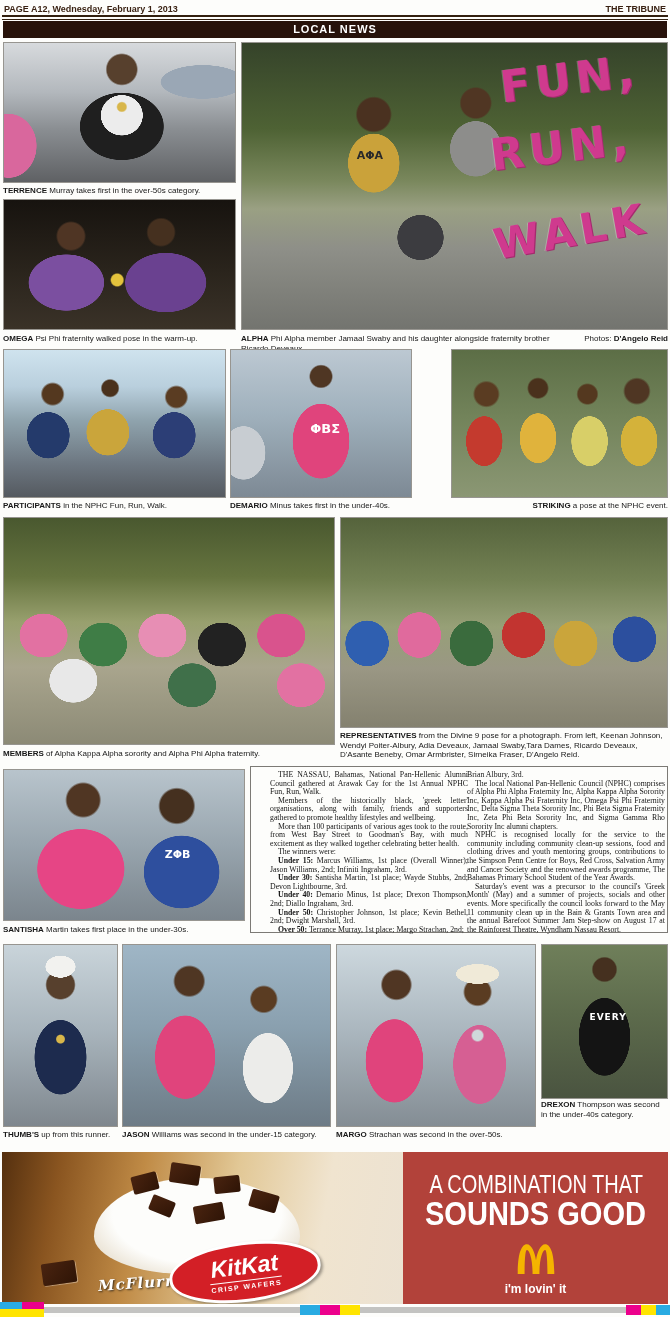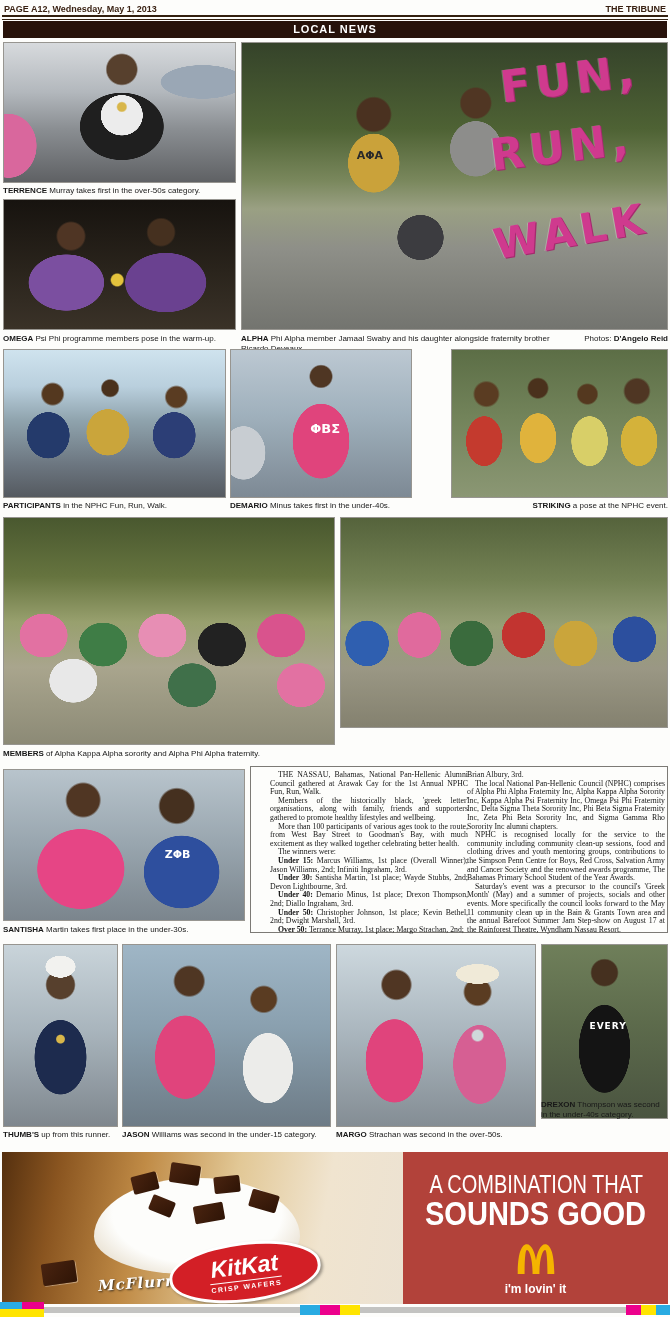--- a/index.html
+++ b/index.html
@@ -145,54 +145,55 @@
   .arches{margin-top:10px;}
   
   .regbar{position:absolute;background:#c3c3c1;}
   .swatch{position:absolute;}
 </style>
 </head>
 <body>
 
 <div id="page">
 
-  <div class="hdr" style="left:4px;">PAGE A12, Wednesday, May 1, 2013</div>
+  <div class="hdr" style="left:4px;">PAGE A12, Wednesday, February 1, 2013</div>
   <div class="hdr" style="right:4px;text-align:center;">THE TRIBUNE</div>
   <div class="rule"></div>
   <div class="banner">LOCAL NEWS</div>
 
   <div class="photo ph-terrence" style="left:3px;top:42px;width:233px;height:141px;"></div>
   <div class="cap" style="left:3px;top:186px;width:233px;"><b>TERRENCE</b><span> Murray takes first in the over-50s category.</span></div>
 
   <div class="photo ph-alpha" style="left:241px;top:42px;width:427px;height:288px;">
     <span class="jersey" style="left:27%;top:37%;font-size:11px;color:#2a2a2a;">ΑΦΑ</span>
     <div class="fun-line" style="right:28px;top:14px;">FUN,</div>
     <div class="fun-line" style="right:34px;top:82px;">RUN,</div>
     <div class="fun-line" style="right:18px;top:168px;font-size:42px;transform:rotate(-10deg);">WALK</div>
   </div>
 
   <div class="photo ph-omega" style="left:3px;top:199px;width:233px;height:131px;"></div>
 
-  <div class="cap" style="left:3px;top:334px;width:233px;"><b>OMEGA</b><span> Psi Phi programme members pose in the warm-up.</span></div>
+  <div class="cap" style="left:3px;top:334px;width:233px;"><b>OMEGA</b><span> Psi Phi fraternity walked pose in the warm-up.</span></div>
   <div class="cap" style="left:241px;top:334px;width:318px;"><b>ALPHA</b><span> Phi Alpha member Jamaal Swaby and his daughter alongside fraternity brother Ricardo Deveaux.</span></div>
   <div class="cap credit" style="left:562px;top:334px;width:106px;"><span>Photos: </span><b>D'Angelo Reid</b></div>
 
   <div class="photo ph-participants" style="left:3px;top:349px;width:223px;height:149px;"></div>
   <div class="photo ph-demario" style="left:230px;top:349px;width:182px;height:149px;">
     <span class="jersey" style="left:44%;top:48%;font-size:13px;color:#fff;">ΦΒΣ</span>
   </div>
   <div class="photo ph-striking" style="left:451px;top:349px;width:217px;height:149px;"></div>
 
   <div class="cap" style="left:3px;top:501px;width:223px;"><b>PARTICIPANTS</b><span> in the NPHC Fun, Run, Walk.</span></div>
   <div class="cap" style="left:230px;top:501px;width:217px;"><b>DEMARIO</b><span> Minus takes first in the under-40s.</span></div>
   <div class="cap" style="left:451px;top:501px;width:217px;text-align:right;"><b>STRIKING</b><span> a pose at the NPHC event.</span></div>
 
   <div class="photo ph-members" style="left:3px;top:517px;width:332px;height:228px;"></div>
   <div class="photo ph-reps" style="left:340px;top:517px;width:328px;height:211px;"></div>
 
+  <div class="cap" style="left:340px;top:731px;width:328px;"><b>REPRESENTATIVES</b><span> from the Divine 9 pose for a photograph. From left, Keenan Johnson, Wendyi Poiter-Albury, Adia Deveaux, Jamaal Swaby,Tara Dames, Ricardo Deveaux, D'Asante Beneby, Omar Armbrister, Sirneika Fraser, D'Angelo Reid.</span></div>
   <div class="cap" style="left:3px;top:749px;width:332px;"><b>MEMBERS</b><span> of Alpha Kappa Alpha sorority and Alpha Phi Alpha fraternity.</span></div>
 
   <div class="photo ph-santisha" style="left:3px;top:769px;width:242px;height:152px;">
     <span class="jersey" style="left:67%;top:52%;font-size:11px;color:#fff;">ΖΦΒ</span>
   </div>
   <div class="cap" style="left:3px;top:925px;width:242px;"><b>SANTISHA</b><span> Martin takes first place in the under-30s.</span></div>
 
   <div class="article">
     <div class="col" style="left:7px;">
       <p><b></b><span>THE NASSAU, Bahamas, National Pan-Hellenic Alumni Council gathered at Arawak Cay for the 1st Annual NPHC Fun, Run, Walk.</span></p>
@@ -209,21 +210,21 @@
       <p class="noind"><b></b><span>Brian Albury, 3rd.</span></p>
       <p><b></b><span>The local National Pan-Hellenic Council (NPHC) comprises of Alpha Phi Alpha Fraternity Inc, Alpha Kappa Alpha Sorority Inc, Kappa Alpha Psi Fraternity Inc, Omega Psi Phi Fraternity Inc, Delta Sigma Theta Sorority Inc, Phi Beta Sigma Fraternity Inc, Zeta Phi Beta Sorority Inc, and Sigma Gamma Rho Sorority Inc alumni chapters.</span></p>
       <p><b></b><span>NPHC is recognised locally for the service to the community including community clean-up sessions, food and clothing drives and youth mentoring groups, contributions to the Simpson Penn Centre for Boys, Red Cross, Salvation Army and Cancer Society and the renowned awards programme, The Bahamas Primary School Student of the Year Awards.</span></p>
       <p><b></b><span>Saturday's event was a precursor to the council's 'Greek Month' (May) and a summer of projects, socials and other events. More specifically the council looks forward to the May 11 community clean up in the Bain &amp; Grants Town area and the annual Barefoot Summer Jam Step-show on August 17 at the Rainforest Theatre, Wyndham Nassau Resort.</span></p>
     </div>
   </div>
 
   <div class="photo ph-thumbs" style="left:3px;top:944px;width:115px;height:183px;"></div>
   <div class="photo ph-jason" style="left:122px;top:944px;width:209px;height:183px;"></div>
   <div class="photo ph-margo" style="left:336px;top:944px;width:200px;height:183px;"></div>
-  <div class="photo ph-drexon" style="left:541px;top:944px;width:127px;height:175px;">
+  <div class="photo ph-drexon" style="left:541px;top:944px;width:127px;height:155px;">
     <span class="jersey" style="left:38%;top:44%;font-size:9px;color:#fff;letter-spacing:1px;">EVERY</span>
   </div>
 
   <div class="cap" style="left:3px;top:1130px;width:115px;"><b>THUMB'S</b><span> up from this runner.</span></div>
   <div class="cap" style="left:122px;top:1130px;width:209px;"><b>JASON</b><span> Williams was second in the under-15 category.</span></div>
   <div class="cap" style="left:336px;top:1130px;width:200px;"><b>MARGO</b><span> Strachan was second in the over-50s.</span></div>
   <div class="cap" style="left:541px;top:1100px;width:127px;"><b>DREXON</b><span> Thompson was second in the under-40s category.</span></div>
 
   <div class="ad-left">
     <div class="cup"></div>

